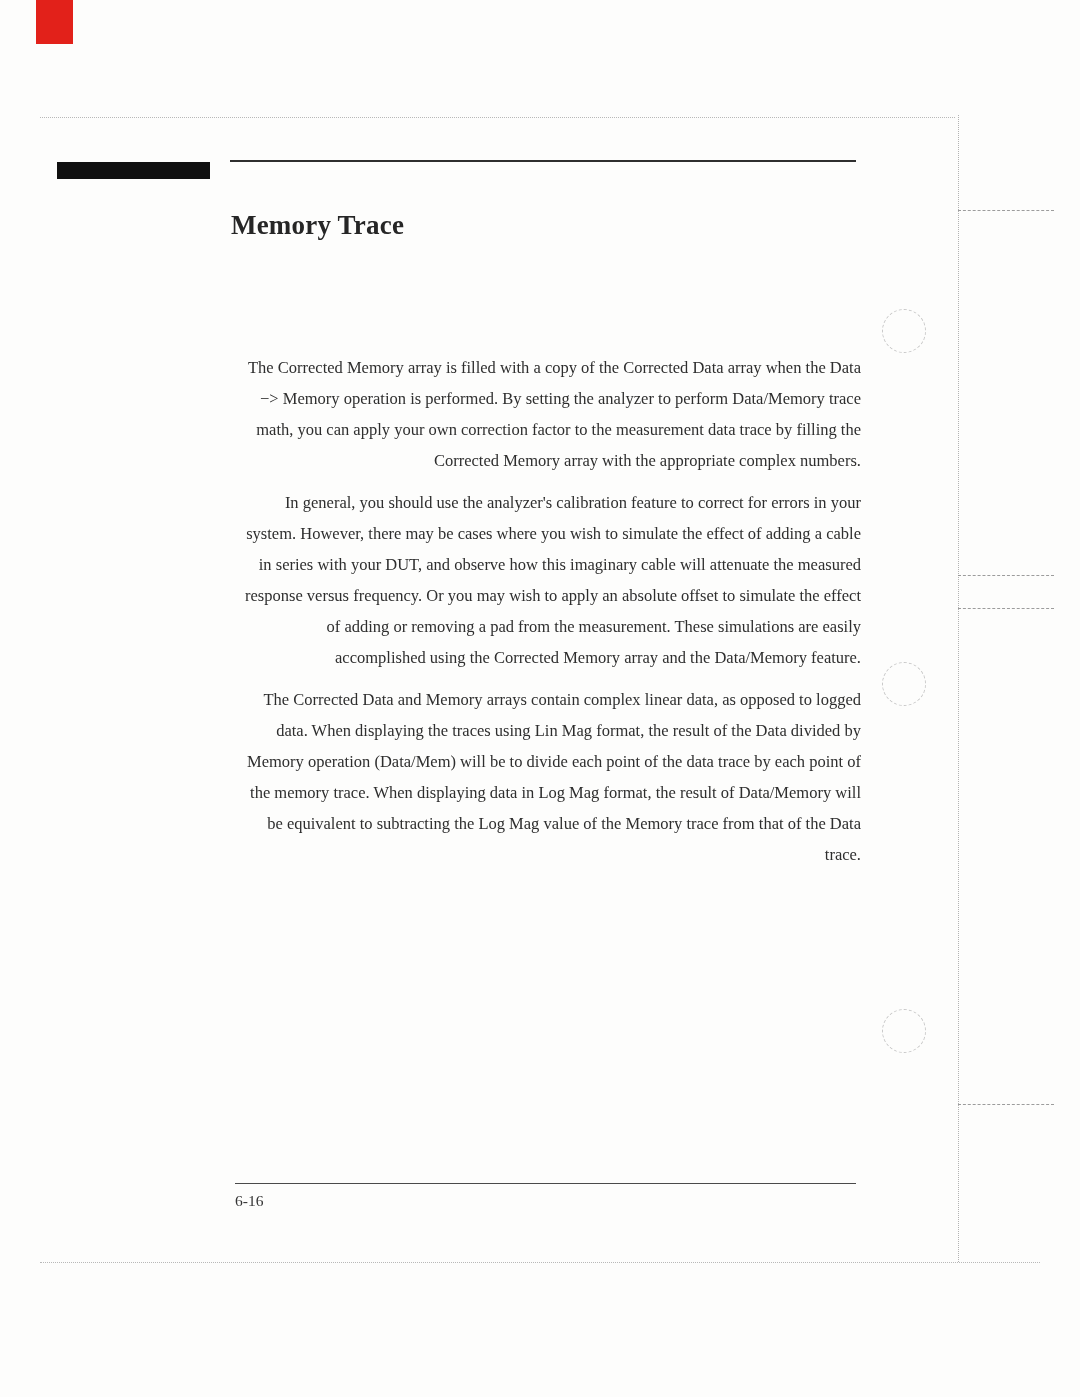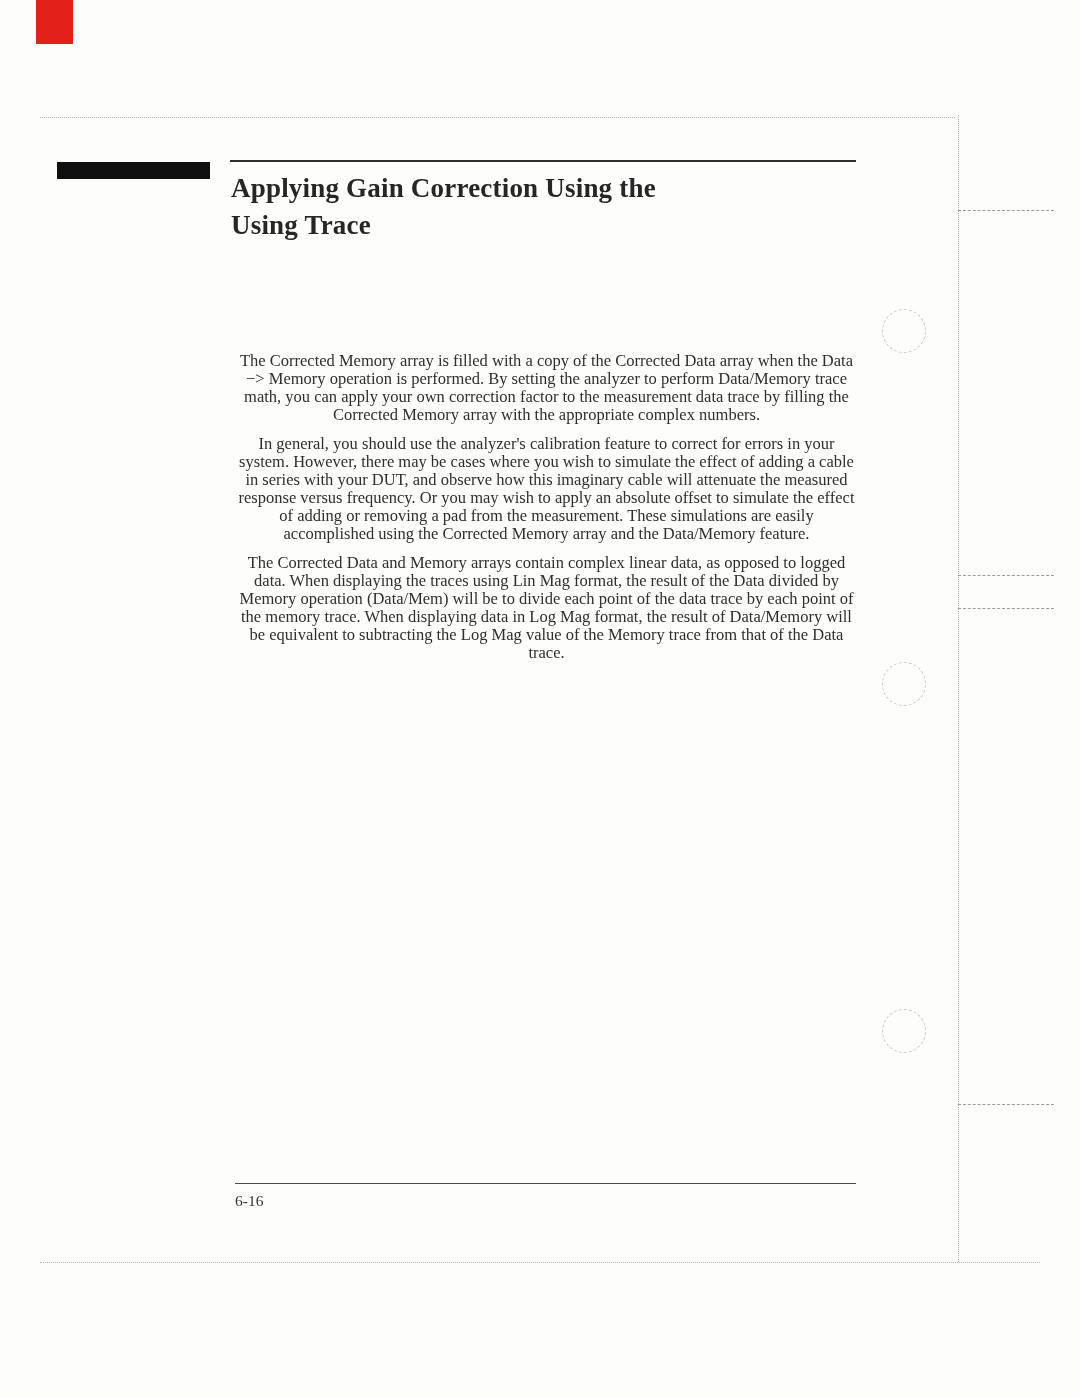--- a/index.html
+++ b/index.html
@@ -31,22 +31,22 @@
   .page-title{
     position:absolute;left:231px;top:170px;width:640px;
     margin:0;font-size:27px;line-height:37px;font-weight:600;
     color:#262626;letter-spacing:.2px;
   }
   .body-copy{
     position:absolute;left:232px;top:352px;width:629px;
   }
   .body-copy p{
     margin:0 0 11px 0;
-    font-size:16.5px;line-height:18px;color:#2e2e2e;
-    text-align:center;
+    font-size:16.5px;line-height:31px;color:#2e2e2e;
+    text-align:right;
   }
   .footer-rule{
     position:absolute;left:235px;top:1183px;width:621px;
     border-top:1.5px solid #4a4a4a;
   }
   .page-number{
     position:absolute;left:235px;top:1192px;
     font-size:15.5px;color:#333;text-align:center;
   }
   .right-vline{
@@ -75,22 +75,22 @@
 <div class="scan-page" style="--red: #e2211a;">
 
   <div class="red-tab"></div>
 
   <div class="dotted-h edge-top"></div>
 
   <div class="black-bar"></div>
   <div class="heading-rule"></div>
 
   <h1 class="page-title">
-    <span>Applying Gain Correction Using the</span><br>
-    <span>Using Trace</span>
+    <br>
+    <span>Memory Trace</span>
   </h1>
 
   <div class="body-copy">
     <p>The Corrected Memory array is filled with a copy of the Corrected Data array when the Data −&gt; Memory operation is performed. By setting the analyzer to perform Data/Memory trace math, you can apply your own correction factor to the measurement data trace by filling the Corrected Memory array with the appropriate complex numbers.</p>
     <p>In general, you should use the analyzer's calibration feature to correct for errors in your system. However, there may be cases where you wish to simulate the effect of adding a cable in series with your DUT, and observe how this imaginary cable will attenuate the measured response versus frequency. Or you may wish to apply an absolute offset to simulate the effect of adding or removing a pad from the measurement. These simulations are easily accomplished using the Corrected Memory array and the Data/Memory feature.</p>
     <p>The Corrected Data and Memory arrays contain complex linear data, as opposed to logged data. When displaying the traces using Lin Mag format, the result of the Data divided by Memory operation (Data/Mem) will be to divide each point of the data trace by each point of the memory trace. When displaying data in Log Mag format, the result of Data/Memory will be equivalent to subtracting the Log Mag value of the Memory trace from that of the Data trace.</p>
   </div>
 
   <div class="footer-rule"></div>
   <div class="page-number">6-16</div>

